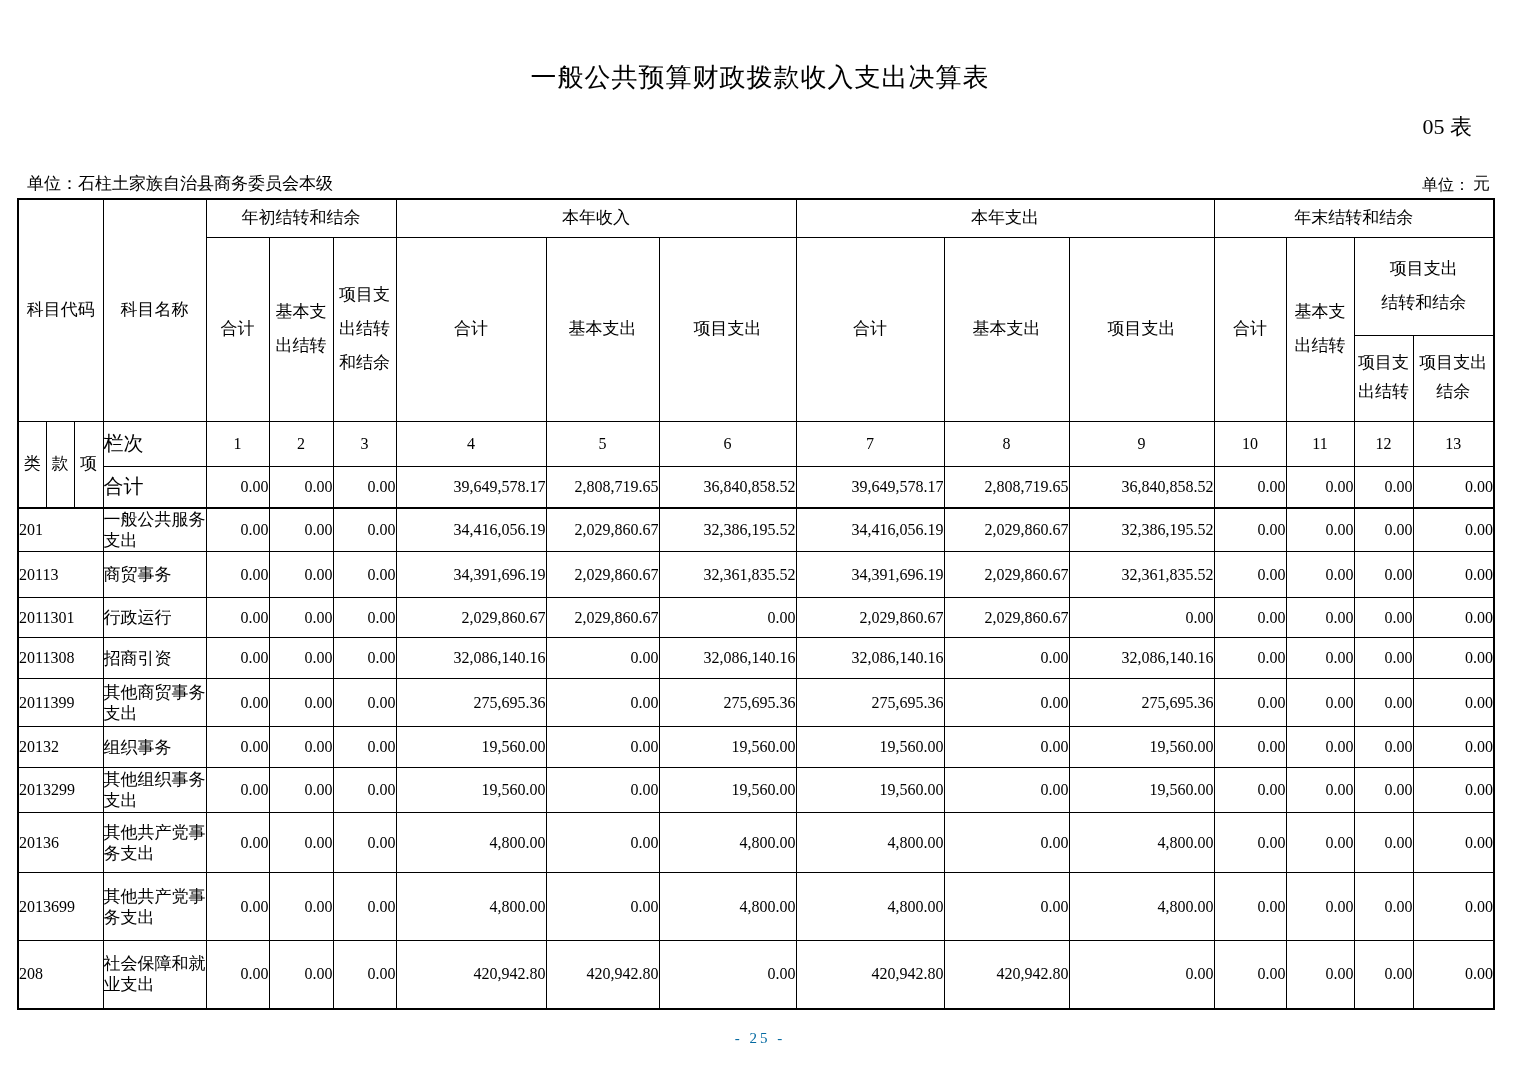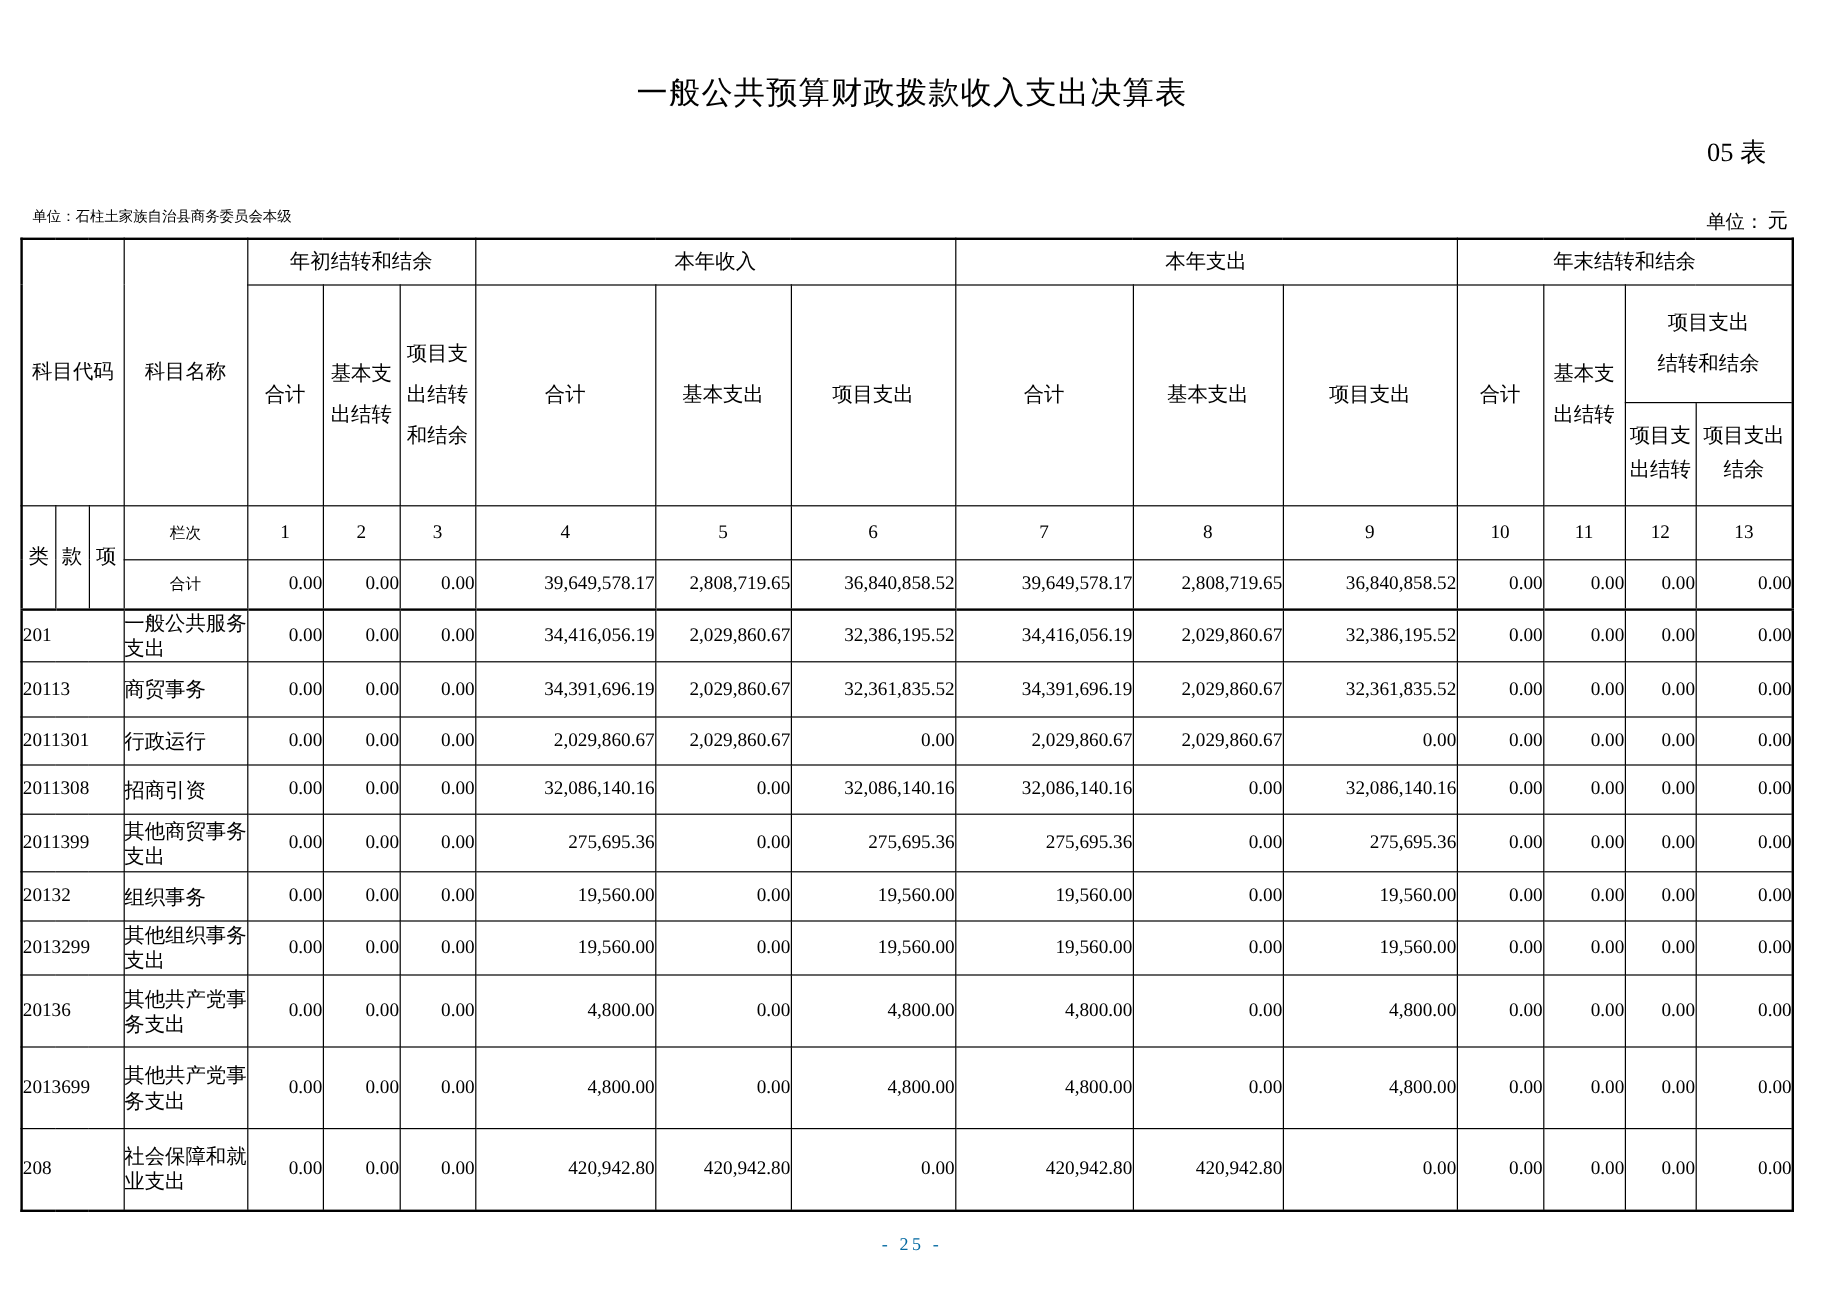--- a/index.html
+++ b/index.html
@@ -34,21 +34,21 @@
     position: absolute;
     top: 144px;
     right: 50px;
     font-size: 16px;
     margin-top: 31px;
   }
   .org-line {
     position: absolute;
     top: 172px;
     left: 27px;
-    font-size: 12px;
+    font-size: 17px;
   }
   .currency-unit {
     position: absolute;
     top: 172px;
     right: 30px;
     font-size: 17px;
   }
   table.budget {
     position: absolute;
     top: 198px;
@@ -94,22 +94,22 @@
     font-size: 16px;
   }
   td.name {
     text-align: left;
     padding: 3px 16px 3px 9px;
     font-size: 17px;
     word-break: break-all;
     line-height: 21px;
   }
   td.namecenter {
-    text-align: center;
-    font-size: 13px;
+    text-align: left;
+    font-size: 20px;
   }
   td.colnum {
     text-align: center;
     font-size: 16px;
   }
   .page-no {
     position: absolute;
     top: 1030px;
     left: 0;
     width: 100%;

